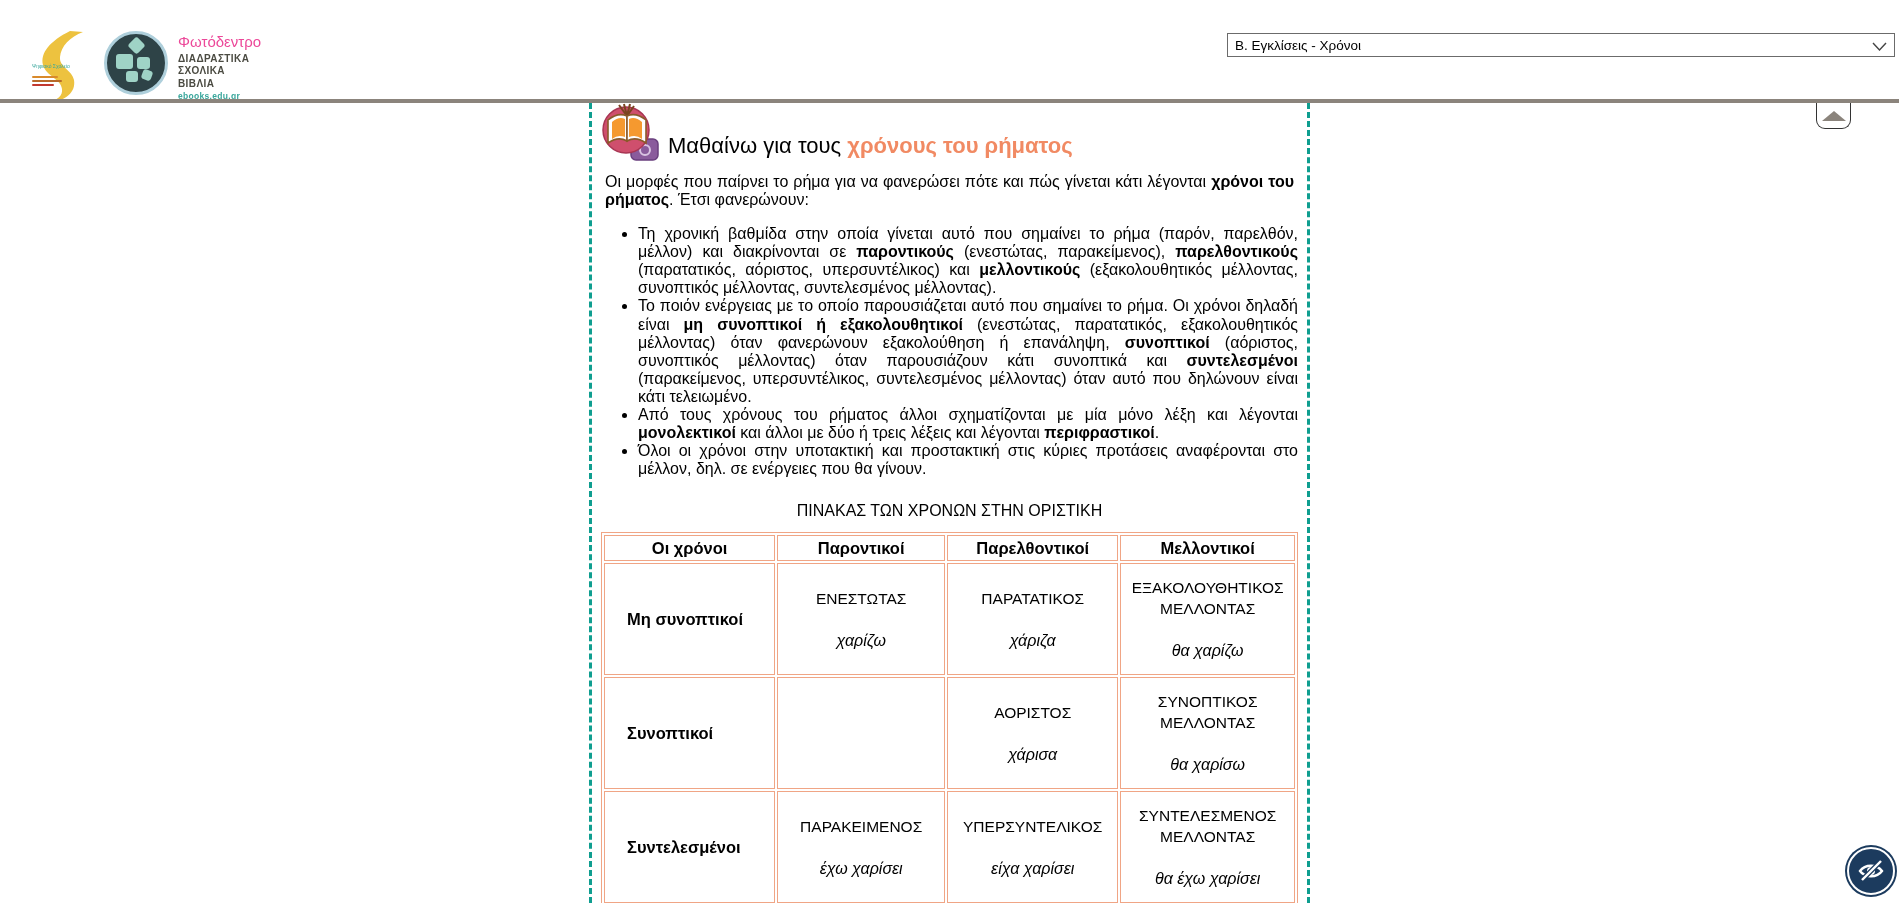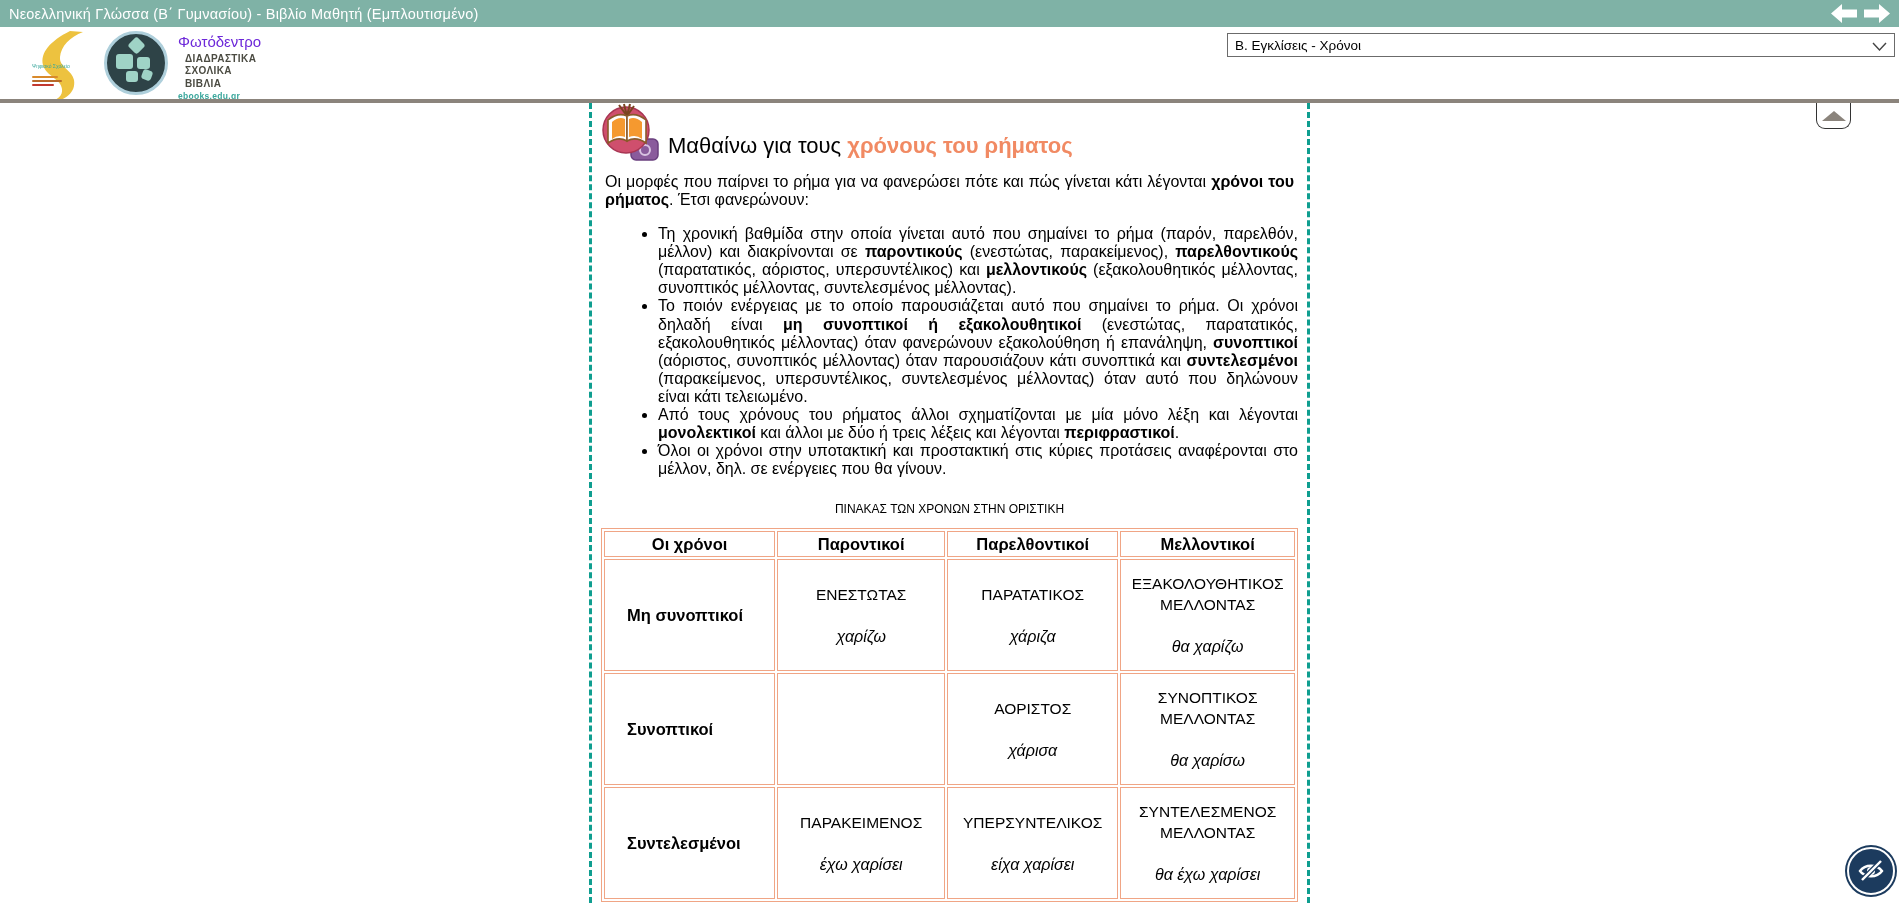--- a/index.html
+++ b/index.html
@@ -20,22 +20,22 @@
   .ds-label { position:absolute; left:4px; top:32px; width:44px;
               font-size:5px; color:#3aa79c; line-height:1.4; }
   .ds-bar { height:2px; margin-top:1px; border-radius:1px; }
   .ds-bar.b1 { width:26px; background:#d98a2b; }
   .ds-bar.b2 { width:30px; background:#b86a2a; }
   .ds-bar.b3 { width:22px; background:#c2382f; }
 
   .logo-circle { position:absolute; left:104px; top:4px; width:64px; height:64px;
                  border-radius:50%; background:#2e4347; border:3px solid #aecfdb; }
   .logo-text { position:absolute; left:178px; top:7px; line-height:1.1; }
-  .lt-title { color:#6d28d9; font-size:15px; margin-bottom:2px; }
-  .lt-sub   { font-size:10px; font-weight:bold; color:#4b4b42; line-height:1.25; letter-spacing:.4px;margin-left:7px; }
+  .lt-title { color:#ec4899; font-size:15px; margin-bottom:2px; }
+  .lt-sub   { font-size:10px; font-weight:bold; color:#4b4b42; line-height:1.25; letter-spacing:.4px; }
   .lt-url   { font-size:8.5px; color:#3aa79c; font-weight:bold; margin-top:2px; letter-spacing:.3px; }
 
   .chapter-select { position:absolute; left:1227px; top:6px; width:668px; height:24px;
                     border:1px solid #6b6b6b; background:#fff; display:flex; align-items:center;
                     font-size:13.5px; padding:0 24px 0 7px; cursor:pointer; }
   .chapter-select .chev { position:absolute; right:7px; top:8px; }
 
   
   .header-rule { position:absolute; top:99px; left:0; width:100%; height:4px; background:#8b847c; }
   .scrolltop { position:absolute; left:1816px; top:103px; width:35px; height:26px;
@@ -54,23 +54,23 @@
   .content { position:absolute; left:592px; top:103px; width:715px; padding:0 9px; color:#000; }
 
   .heading-row { display:flex; align-items:flex-end; height:57px; }
   .book-icon { width:64px; height:60px; flex:none; margin-bottom:-3px; }
   .page-title { font-size:22px; font-weight:normal; margin:0 0 1px 3px; white-space:nowrap; }
   .page-title .hl { color:#f18a63; font-weight:bold;text-align:right; }
 
   .intro { margin:13px 4px 0; font-size:16px; line-height:1.13; text-align:justify; }
 
   ul.points { margin:16px 0 0; padding-left:37px; }
-  ul.points li { font-size:16px; line-height:1.13; text-align:justify;margin-left:20px; }
-
-  .table-caption { text-align:center; margin-top:24px; font-size:12px; }
+  ul.points li { font-size:16px; line-height:1.13; text-align:justify; }
+
+  .table-caption { text-align:center; margin-top:24px; font-size:16px; }
 
   table.tenses { margin-top:12px; width:100%; border-collapse:separate; border-spacing:2px;
                  border:1px solid #f0a585; }
   table.tenses th, table.tenses td { border:1px solid #f0a585; }
   table.tenses th { height:26px; font-size:16.5px; padding:2px 6px; text-align:center; }
   table.tenses th.first { text-align:center; }
   td.label-cell { font-weight:bold; font-size:16.5px; text-align:left; padding:4px 22px;
                   vertical-align:middle; }
   td.tense-cell { text-align:center; vertical-align:middle; height:112px; padding:6px 4px; }
   .tense   { font-size:15.5px; line-height:1.35; }
@@ -81,31 +81,20 @@
              border-radius:50%; background:#1c3b5e; cursor:pointer; }
   .eye-btn::before { content:""; position:absolute; inset:2px; border:2.5px solid #fff;
                      border-radius:50%; }
   .eye-btn svg { position:absolute; left:11px; top:11px; }
 </style>
 </head>
 <body>
 
 <div id="stage">
 
-  <div class="topbar">
-    <span class="topbar-title">Νεοελληνική Γλώσσα (Β΄ Γυμνασίου) - Βιβλίο Μαθητή (Εμπλουτισμένο)</span>
-    <span class="topbar-nav">
-      <svg class="nav-arrow" viewBox="0 0 26 19">
-        <path d="M11 0 L11 5.5 L26 5.5 L26 13.5 L11 13.5 L11 19 L0 9.5 Z" fill="#fff"></path>
-      </svg>
-      <svg class="nav-arrow" viewBox="0 0 26 19">
-        <path d="M15 0 L15 5.5 L0 5.5 L0 13.5 L15 13.5 L15 19 L26 9.5 Z" fill="#fff"></path>
-      </svg>
-    </span>
-  </div>
 
   <div class="header">
 
     <div class="logo-swoosh">
       <svg width="70" height="72" viewBox="0 0 70 72">
         <path d="M42 0 C22 10 12 22 15 34 C18 45 33 48 34 58 C35 65 29 69 20 72 C38 70 48 61 46 49 C44 39 31 36 32 26 C33 15 42 6 55 1 Z" fill="#edc23f"></path>
       </svg>
       <div class="ds-label">Ψηφιακό Σχολείο</div>
       <div class="ds-bar b1" style="position:absolute;left:4px;top:44px;"></div>
       <div class="ds-bar b2" style="position:absolute;left:4px;top:48px;"></div>

